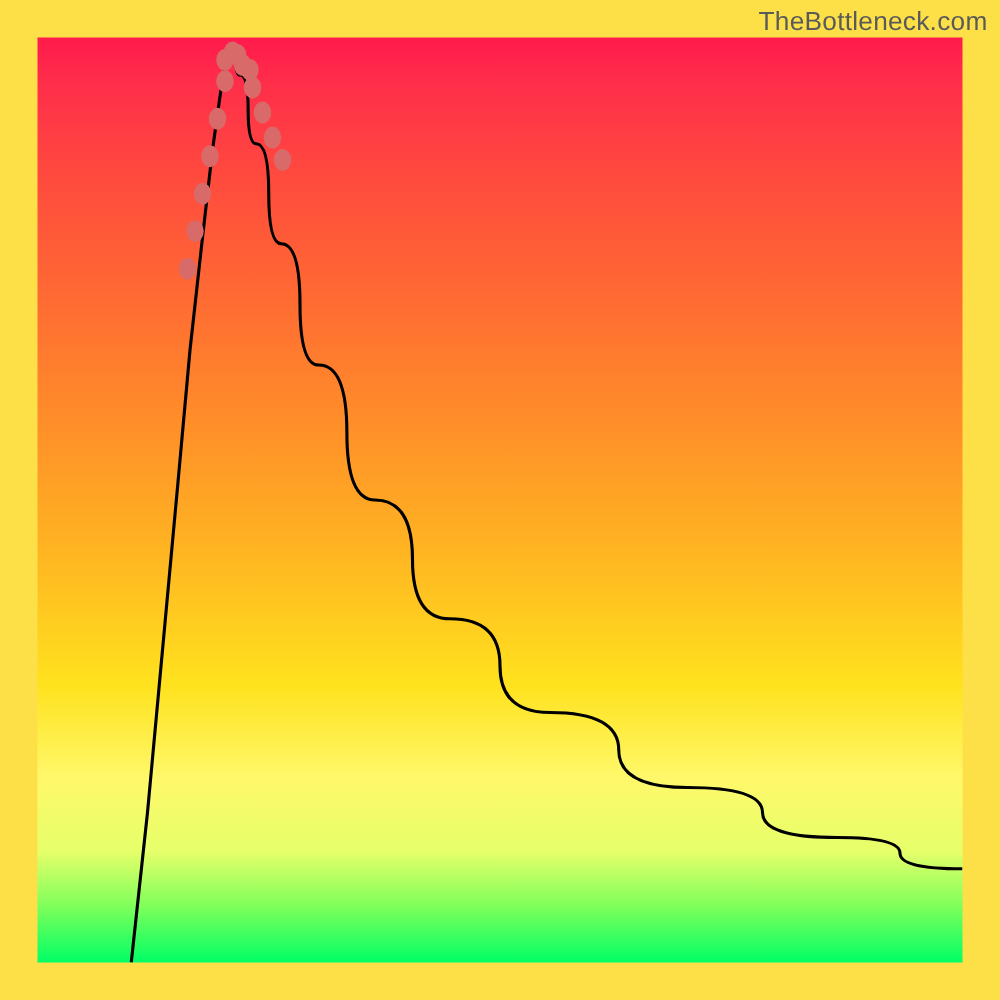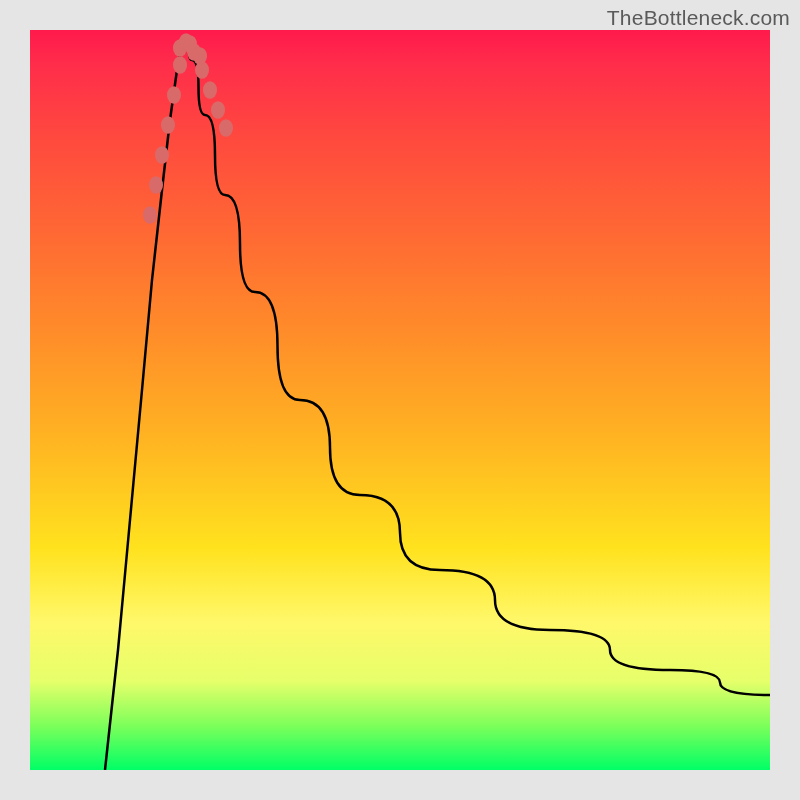--- a/index.html
+++ b/index.html
@@ -8,21 +8,21 @@
     width: 800px;
     height: 800px;
     overflow: hidden;
     background: #000;
     font-family: Arial, Helvetica, sans-serif;
   }
   .stage {
     position: relative;
     width: 800px;
     height: 800px;
-    background: #e5e5e5;
+    background: #fde047;
   }
   .plot {
     position: absolute;
     left: 30px;
     top: 30px;
     width: 740px;
     height: 740px;
     
     background: linear-gradient(
       to bottom,

